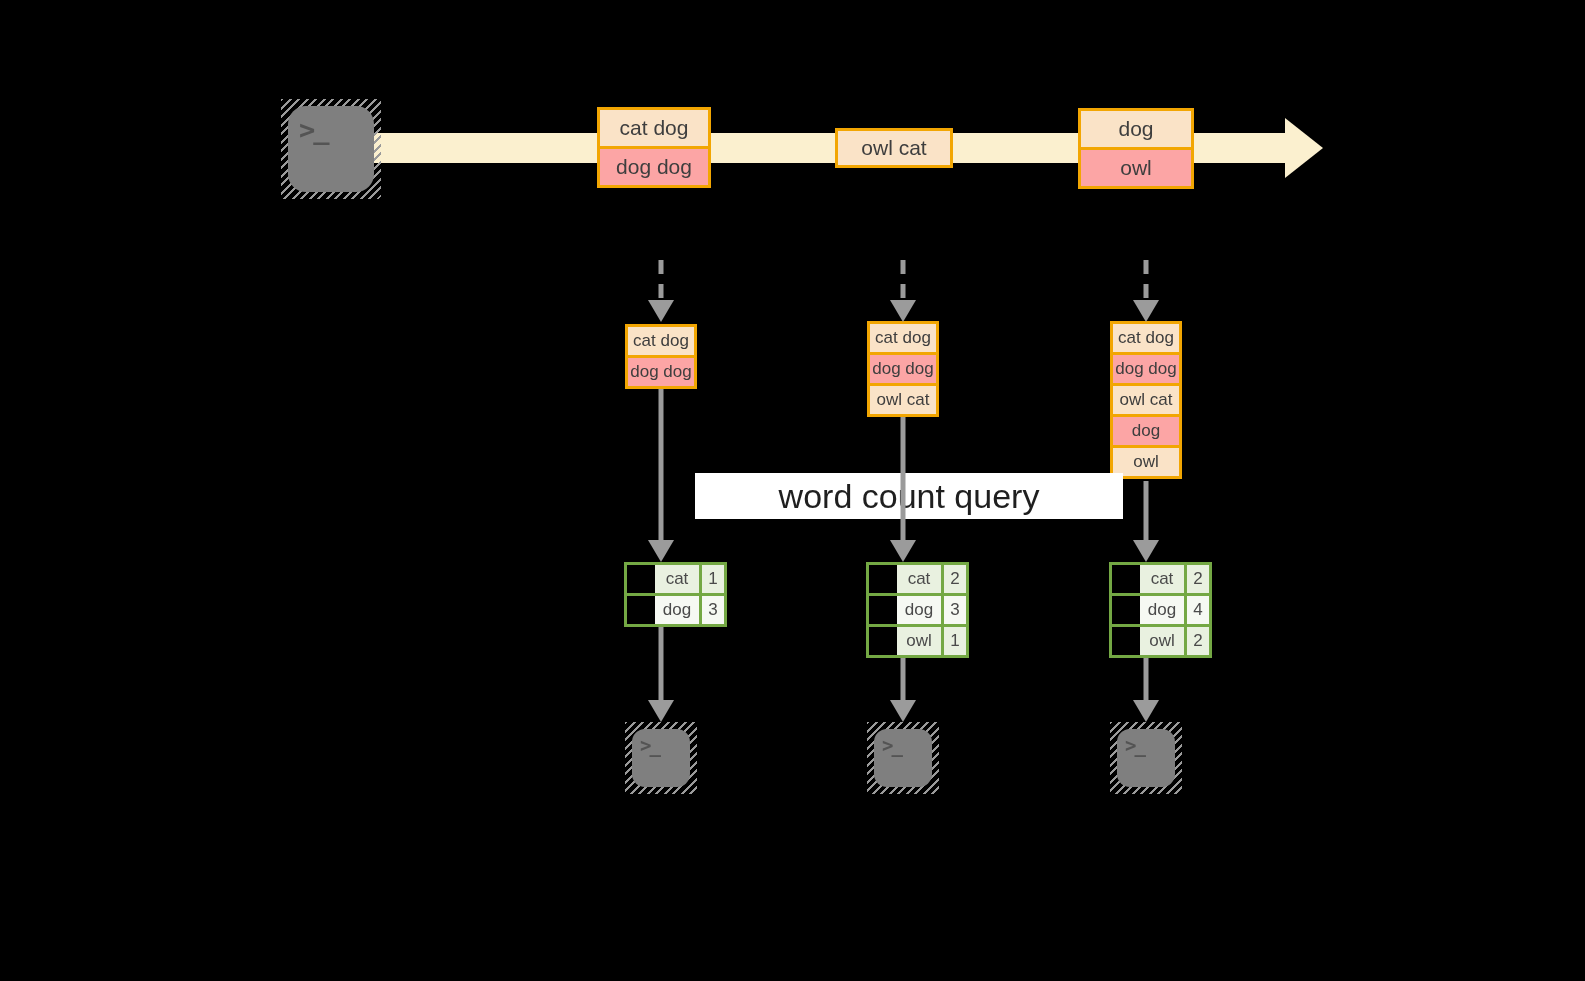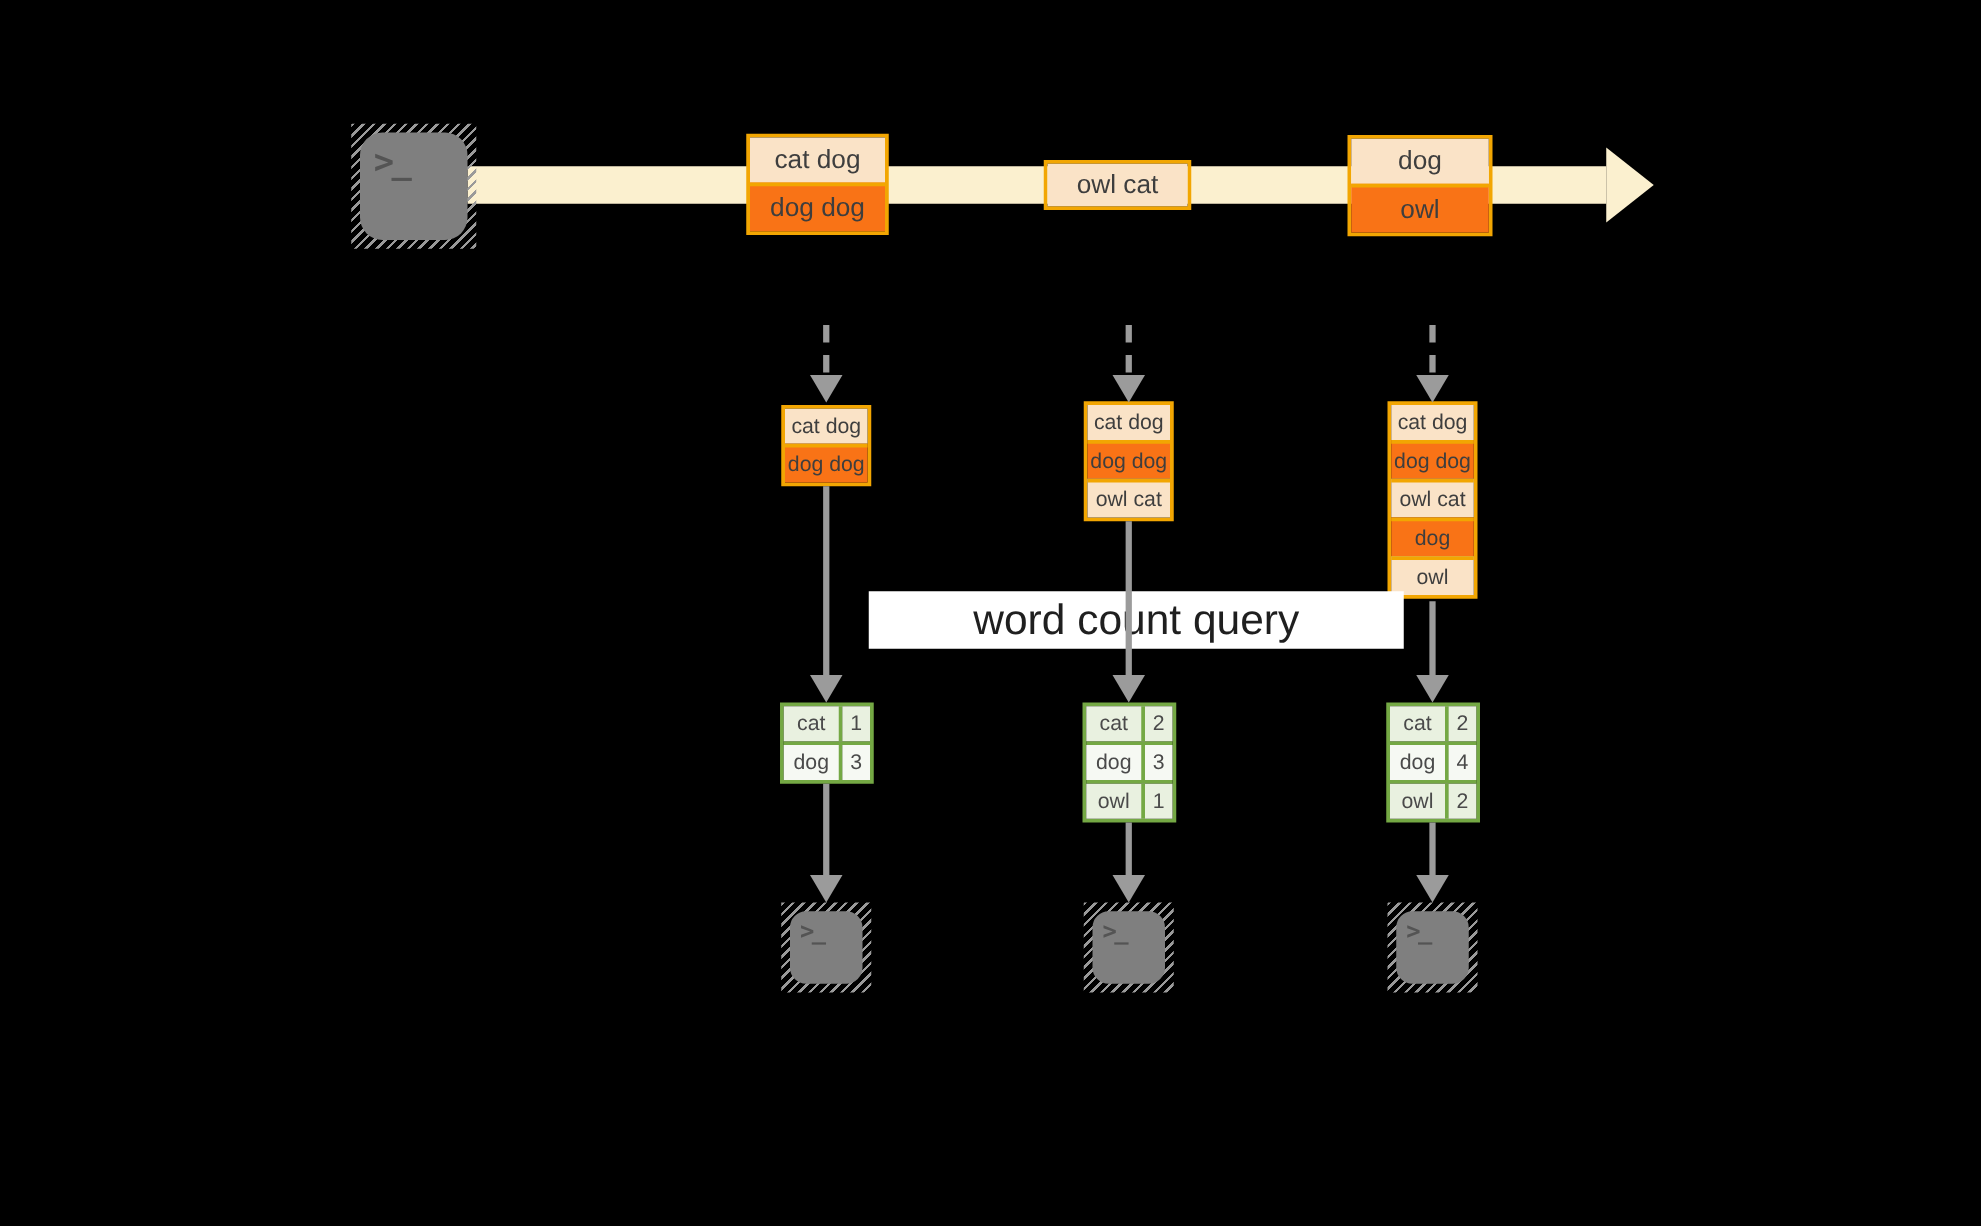--- a/index.html
+++ b/index.html
@@ -12,27 +12,27 @@
   .band-head { position:absolute; left:1285px; top:118px; width:0; height:0; z-index:1;
     border-top:30px solid transparent; border-bottom:30px solid transparent; border-left:38px solid #FBF0CF; }
   
   .obox { position:absolute; border:3px solid #F2A602; box-sizing:border-box; z-index:3; }
   .obox .row { display:flex; align-items:center; justify-content:center; color:#3E3E3E; }
   .obox .row + .row { border-top:3px solid #F2A602; }
   .ev .row { height:36px; font-size:21px; }
   .ev1 .row { height:34px; }
   .st .row { height:28px; font-size:17px; }
   .fd { background:#FAE3C7; }
-  .fl { background:#f97316; }
+  .fl { background:#fca5a5; }
   
   .gtable { position:absolute; border:3px solid #74A844; box-sizing:border-box; z-index:3; }
   .trow { display:flex; }
   .trow + .trow { border-top:3px solid #74A844; }
   .cell { height:28px; display:flex; align-items:center; justify-content:center; font-size:17px; color:#4A4A4A; }
-  .cell-word { width:44px; border-right:3px solid #74A844; }
+  .cell-word { width:44px; border-right:3px solid #74A844;margin-left:28px; }
   .cell-count { width:22px; }
   .gd { background:#E9F1E0; }
   .gl { background:#F6F9F3; }
   
   .hatch { position:absolute; z-index:3;
     background:repeating-linear-gradient(135deg,#9a9a9a 0 2px,rgba(0,0,0,0) 2px 6px); }
   .term-inner { position:absolute; background:#7F7F7F; }
   .prompt { position:absolute; color:#545454; font-weight:bold;
     font-family:"DejaVu Sans Mono","Liberation Mono",monospace; letter-spacing:-2px; }
   

